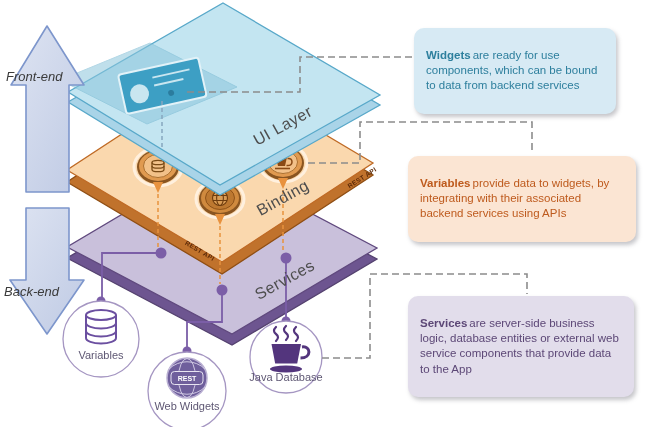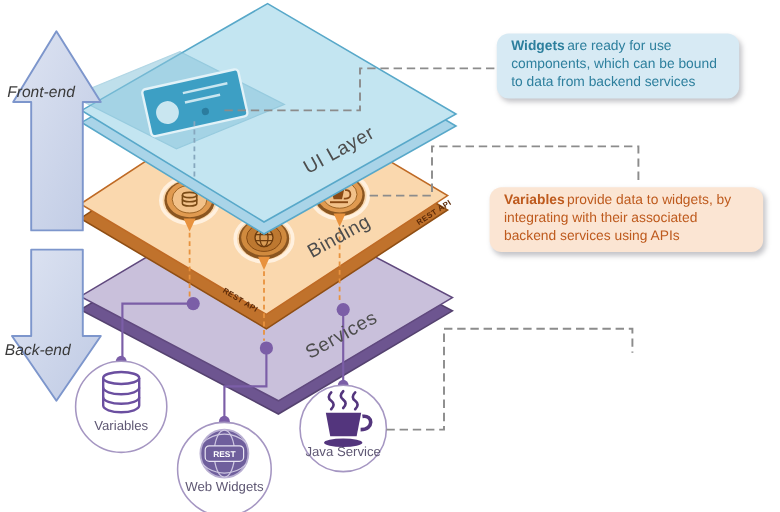--- a/index.html
+++ b/index.html
@@ -17,21 +17,21 @@
     text-align:center;font-size:6.5px;font-weight:bold;letter-spacing:.4px;
     color:#5c2a08;width:46px;
   }
   .arrow-label{
     text-align:left;font-style:italic;font-size:13px;color:#3a3a3a;width:84px;
   }
   .circle-label{
     text-align:center;font-size:11px;color:#5e5773;width:100px;
   }
   .callout{
-    border-radius:10px;padding:4px 12px;font-size:11.5px;line-height:1.32;
+    border-radius:10px;padding:20px 12px;font-size:11.5px;line-height:1.32;
     box-shadow:2px 3px 4px rgba(110,110,120,.4);
   }
   .callout b{margin-right:2px;}
   .callout-widgets{background:var(--callout-widgets-bg,#D7EAF4);color:var(--callout-widgets-text,#2D7F9D);}
   .callout-variables{background:var(--callout-variables-bg,#FBE5D3);color:var(--callout-variables-text,#BE5A1D);}
   .callout-services{background:var(--callout-services-bg,#E2DDEB);color:var(--callout-services-text,#5C4776);}
   .rest-badge-text{font-size:7px;font-weight:bold;fill:#ffffff;font-family:"Liberation Sans","DejaVu Sans",sans-serif;}
 </style>
 </head>
 <body>
@@ -185,24 +185,27 @@
   <div class="abs layer-label" style="left:227px;top:271px;width:116px;">Services</div>
 
   <div class="abs edge-label" style="left:177px;top:247px;transform:rotate(31deg);">REST API</div>
   <div class="abs edge-label" style="left:339px;top:174px;transform:rotate(-33deg);">REST API</div>
 
   <div class="abs arrow-label" style="left:6px;top:69px;">Front-end</div>
   <div class="abs arrow-label" style="left:4px;top:284px;">Back-end</div>
 
   <div class="abs circle-label" style="left:51px;top:349px;">Variables</div>
   <div class="abs circle-label" style="left:137px;top:400px;">Web Widgets</div>
-  <div class="abs circle-label" style="left:236px;top:371px;">Java Service</div>
+  <div class="abs circle-label" style="left:236px;top:371px;">Java Database</div>
 
   <div class="abs callout callout-widgets" style="left:414px;top:28px;width:178px;">
     <b>Widgets</b><span>are ready for use components, which can be bound to data from backend services</span>
   </div>
 
   <div class="abs callout callout-variables" style="left:408px;top:156px;width:204px;">
     <b>Variables</b><span>provide data to widgets, by integrating with their associated backend services using APIs</span>
   </div>
 
+  <div class="abs callout callout-services" style="left:408px;top:296px;width:202px;">
+    <b>Services</b><span>are server-side business logic, database entities or external web service components that provide data to the App</span>
+  </div>
 
 </div>
 
 </body></html>

